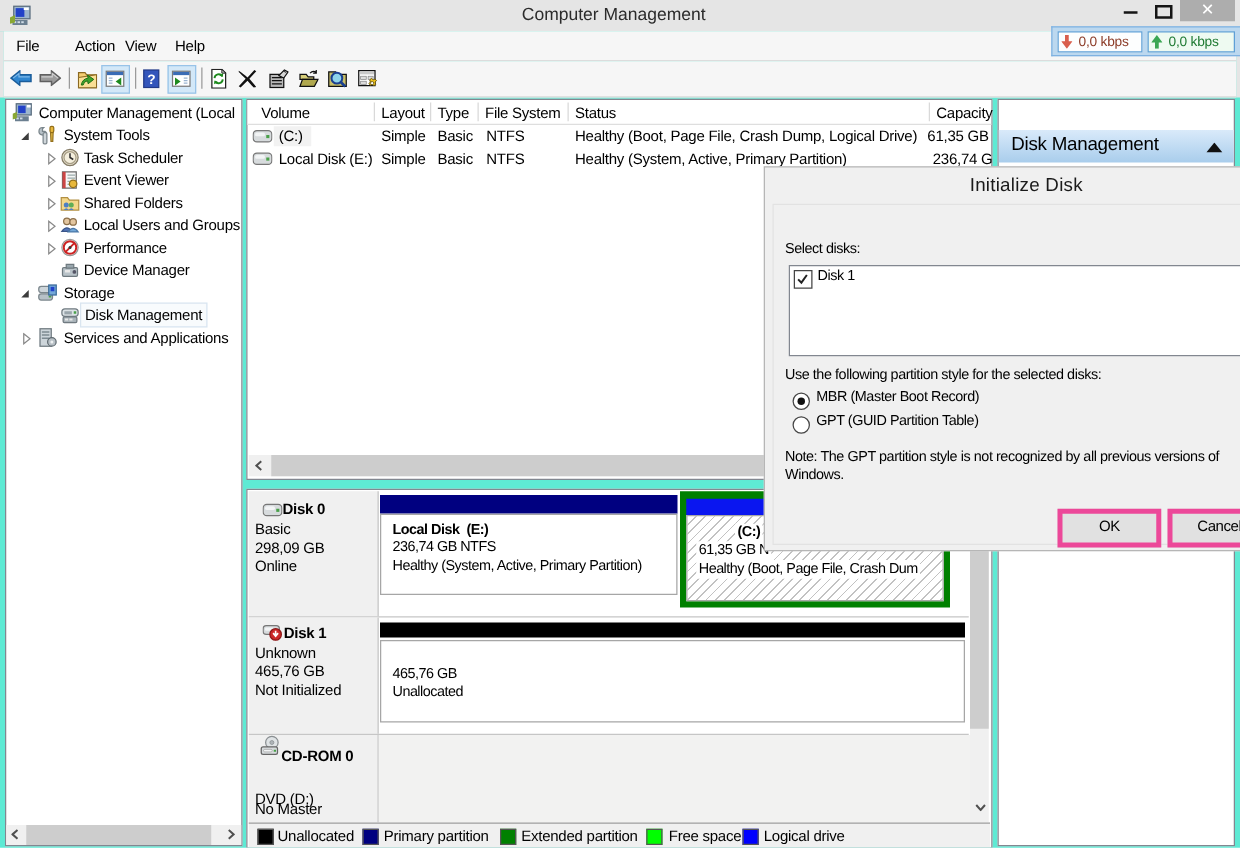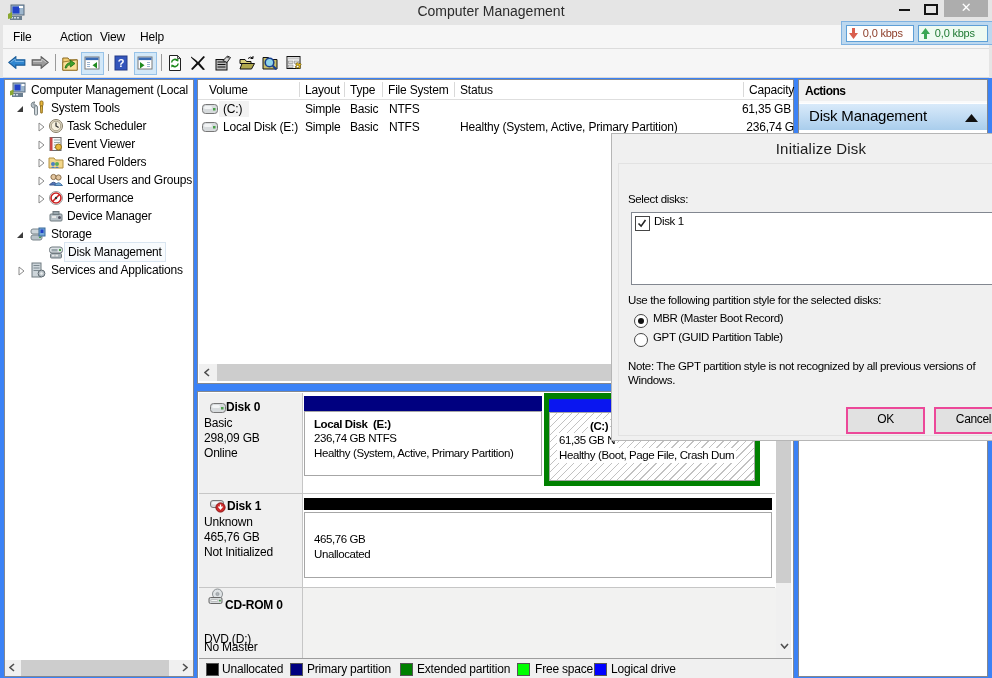--- a/index.html
+++ b/index.html
@@ -1,17 +1,17 @@
 <!DOCTYPE html>
 <html><head>
 <meta charset="utf-8">
 <style>
 html,body{margin:0;padding:0;}
 #win{position:relative;width:992px;height:678px;overflow:hidden;
-  font-family:"Liberation Sans",sans-serif;font-size:12px;letter-spacing:-0.2px;color:#000;background:#3b82f6;}
+  font-family:"Liberation Sans",sans-serif;font-size:12px;letter-spacing:-0.2px;color:#000;background:#5eead4;}
 .abs{position:absolute;}
 
 #titlebar{left:0;top:0;width:992px;height:25px;background:#e5e5e5;}
 #title{left:0;top:3px;width:982px;text-align:center;font-size:14px;letter-spacing:0;color:#2b2b2b;}
 #capmin{left:899px;top:9px;width:11px;height:2px;background:#151515;}
 #capmax{left:924px;top:4px;width:10px;height:7px;border:2px solid #151515;background:#e5e5e5;}
 #capclose{left:944px;top:0;width:44px;height:17px;background:#adadad;color:#fff;
   text-align:center;font-size:13px;line-height:16px;}
 
 #menubar{left:3px;top:25px;width:986px;height:23px;background:#f6f6f6;border-bottom:1px solid #dcdcdc;}
@@ -54,21 +54,21 @@
   border-bottom:2px solid #fafafa;}
 #actrow{position:absolute;left:0;top:24px;width:100%;height:26px;line-height:23px;
   background:linear-gradient(#d9eafa,#a9cdec);font-size:15px;}
 
 #dlg{left:611px;top:133px;width:418px;height:306px;background:#f0f0f0;border:1px solid #b6b6b6;font-size:11.5px;letter-spacing:-0.35px;}
 #dlgtitle{position:absolute;left:0;top:0;width:100%;height:29px;text-align:center;font-size:15px;letter-spacing:0.2px;
   line-height:30px;color:#1a1a1a;}
 #dlginner{position:absolute;left:6px;top:29px;width:404px;height:271px;border:1px solid #e2e2e2;}
 .dtext{position:absolute;white-space:nowrap;}
 #listbox{position:absolute;left:19px;top:78px;width:376px;height:71px;background:#fff;border:1px solid #828790;}
-.btn{position:absolute;width:75px;height:23px;background:#e1e1e1;border:2px solid #ec4899;
+.btn{position:absolute;width:75px;height:23px;background:#e1e1e1;border:4px solid #ec4899;
   text-align:center;line-height:21px;font-size:12px;}
 
 .cellw{position:absolute;background:#fff;border:1px solid #a6a6a6;}
 .celltxt{position:absolute;left:9px;white-space:nowrap;line-height:15px;font-size:11.5px;letter-spacing:-0.4px;}
 </style>
 </head>
 <body>
 <div id="win">
 
   <div id="titlebar" class="abs"></div>
@@ -318,20 +318,21 @@
     <svg style="position:absolute;left:4px;top:23px" width="16" height="12" viewBox="0 0 16 12">
       <rect x="0.5" y="1.5" width="15" height="9" rx="3" fill="#d7dbdd" stroke="#777"></rect>
       <rect x="2" y="3" width="8" height="3" rx="1.5" fill="#f2f4f5"></rect>
       <rect x="11" y="5" width="2.5" height="2.5" fill="#49a049"></rect>
     </svg>
     <div style="position:absolute;left:21px;top:21px;width:30px;height:16px;background:#f2f2f2;"></div>
       <div class="vcell" style="left:25px;top:20px;">(C:)</div>
     <div class="vcell" style="left:107px;top:20px;">Simple</div>
     <div class="vcell" style="left:152px;top:20px;">Basic</div>
     <div class="vcell" style="left:191px;top:20px;">NTFS</div>
+    <div class="vcell" style="left:262px;top:20px;">Healthy (Boot, Page File, Crash Dump, Logical Drive)</div>
     <div class="vcell" style="left:493px;top:20px;width:100px;text-align:right;">61,35 GB</div>
     <svg style="position:absolute;left:4px;top:41px" width="16" height="12" viewBox="0 0 16 12">
       <rect x="0.5" y="1.5" width="15" height="9" rx="3" fill="#d7dbdd" stroke="#777"></rect>
       <rect x="2" y="3" width="8" height="3" rx="1.5" fill="#f2f4f5"></rect>
       <rect x="11" y="5" width="2.5" height="2.5" fill="#49a049"></rect>
     </svg>
     <div class="vcell" style="left:25px;top:38px;">Local Disk (E:)</div>
     <div class="vcell" style="left:107px;top:38px;">Simple</div>
     <div class="vcell" style="left:152px;top:38px;">Basic</div>
     <div class="vcell" style="left:191px;top:38px;">NTFS</div>
@@ -422,21 +423,20 @@
       <div class="lsq" style="left:201px;background:#008000;"></div>
         <div class="ltxt" style="left:218px;">Extended partition</div>
       <div class="lsq" style="left:318px;background:#00ff00;"></div>
         <div class="ltxt" style="left:336px;">Free space</div>
       <div class="lsq" style="left:395px;background:#0000ff;"></div>
         <div class="ltxt" style="left:412px;">Logical drive</div>
     </div>
   </div>
 
   <div id="actions" class="abs">
-    <div id="acthdr"><span style="margin-left:6px">Actions</span></div>
     <div id="actrow"><span style="margin-left:10px">Disk Management</span>
       <svg style="position:absolute;right:9px;top:10px" width="13" height="8" viewBox="0 0 13 8">
           <path d="M6.5 0 L13 8 H0 z" fill="#111"></path>
         </svg>
     </div>
   </div>
 
   <div id="dlg" class="abs">
     <div id="dlgtitle">Initialize Disk</div>
     <div id="dlginner"></div>

